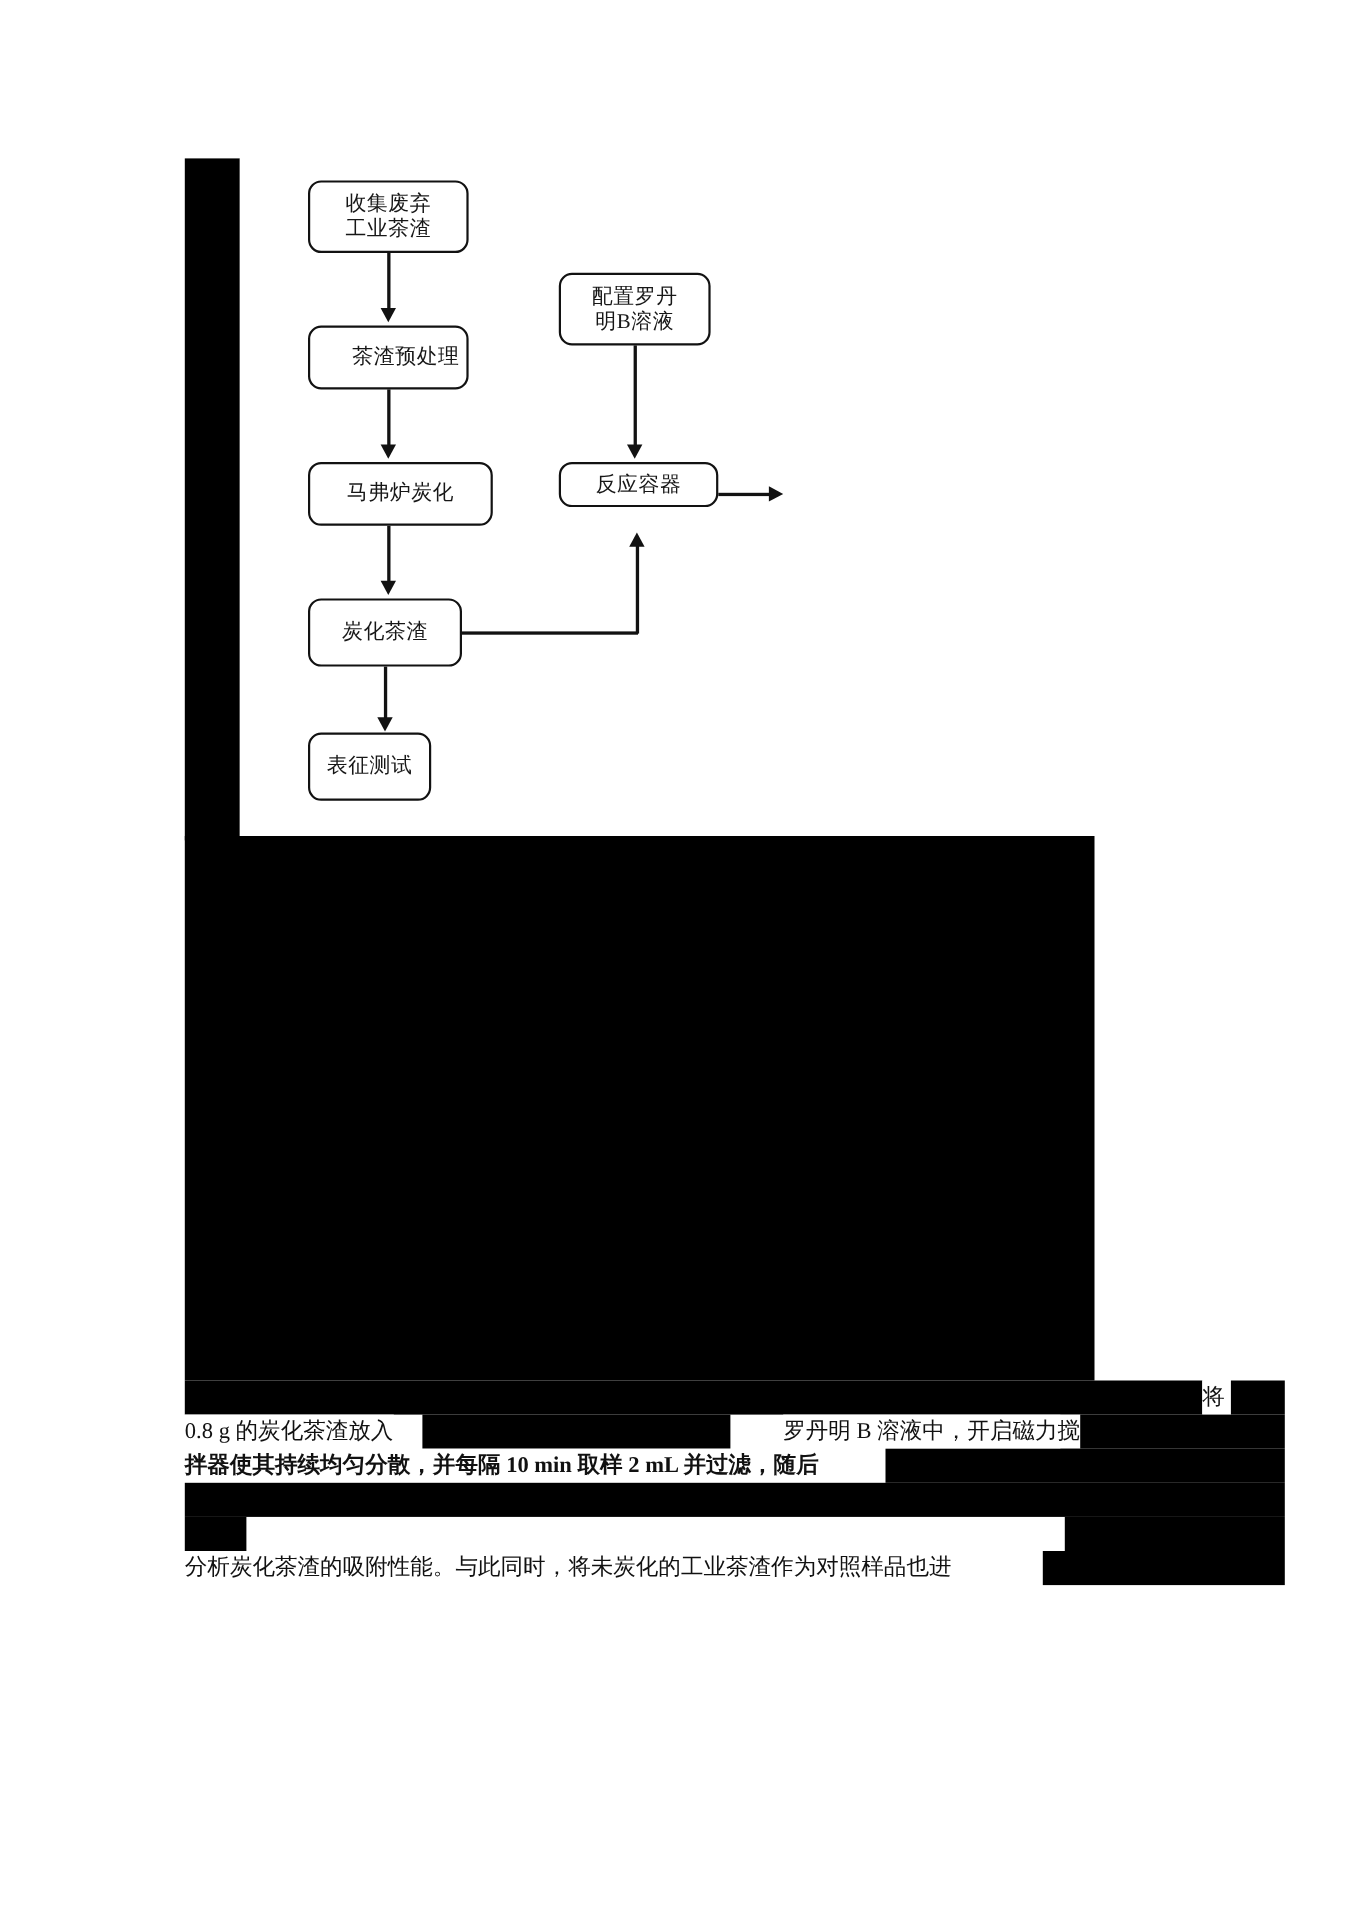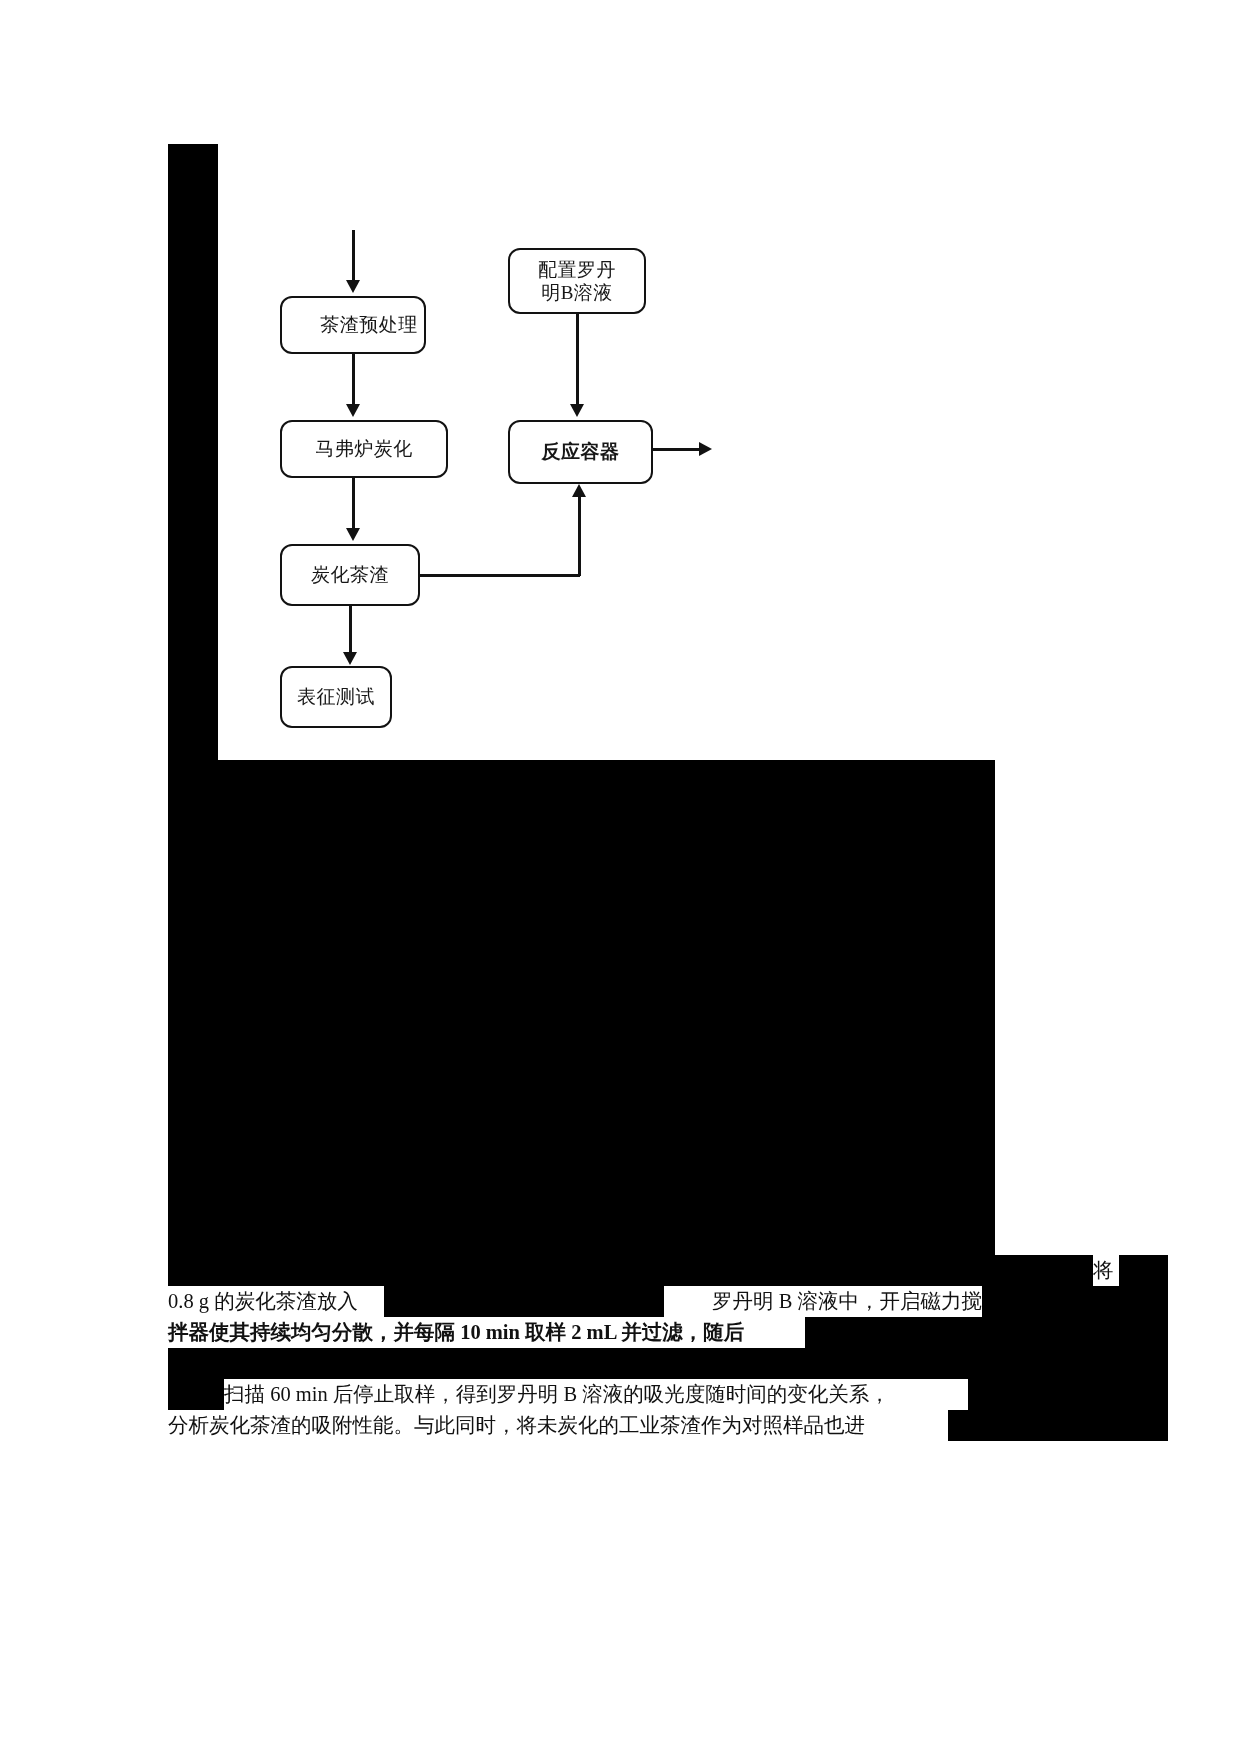--- a/index.html
+++ b/index.html
@@ -43,21 +43,21 @@
     white-space:pre-line;
   }
 
   
   #node-collect   {left:62px; top:20px;  width:146px;height:66px;}
   #node-pretreat  {left:62px; top:152px; width:146px;height:58px;padding-left:32px;}
   #node-muffle    {left:62px; top:276px; width:168px;height:58px;}
   #node-char      {left:62px; top:400px; width:140px;height:62px;}
   #node-charact   {left:62px; top:522px; width:112px;height:62px;}
   #node-rhodb     {left:290px;top:104px; width:138px;height:66px;}
-  #node-reactor   {left:290px;top:276px; width:145px;height:64px;font-weight:bold;}
+  #node-reactor   {left:290px;top:276px; width:145px;height:41px;}
   #node-uvvis     {left:495px;top:270px; width:215px;height:68px;}
 
   
   .line{position:absolute;background:#121212;}
   .vline{width:2.6px;}
   .hline{height:2.6px;}
 
   .arrow-down{
     position:absolute;width:0;height:0;
     border-left:7.5px solid transparent;
@@ -114,20 +114,22 @@
   <div class="line vline" style="left:358px;top:170px;height:92px;"></div>
   <div class="arrow-down" style="left:352px;top:260px;"></div>
 
   <div class="line hline" style="left:202px;top:430px;width:160px;"></div>
   <div class="line vline" style="left:360px;top:352px;height:80px;"></div>
   <div class="arrow-up" style="left:354px;top:340px;"></div>
 
   <div class="line hline" style="left:435px;top:304px;width:50px;"></div>
   <div class="arrow-right" style="left:481px;top:298px;"></div>
 
+  <div class="node" id="node-collect">收集废弃
+工业茶渣</div>
   <div class="node" id="node-pretreat">茶渣预处理</div>
   <div class="node" id="node-muffle">马弗炉炭化</div>
   <div class="node" id="node-char">炭化茶渣</div>
   <div class="node" id="node-charact">表征测试</div>
   <div class="node" id="node-rhodb">配置罗丹
 明B溶液</div>
   <div class="node" id="node-reactor">反应容器</div>
 </div>
 
 <div id="body-text">
@@ -145,19 +147,18 @@
     <div class="trow">
       <div class="blk" style="left: 637px; width: 363px;"></div>
       <div class="seg" style="left: 0px; font-weight: bold;">拌器使其持续均匀分散，并每隔 10 min 取样 2 mL 并过滤，随后</div>
     </div>
     <div class="trow">
       <div class="blk" style="left: 0px; width: 1000px;"></div>
     </div>
     <div class="trow">
       <div class="blk" style="left: 0px; width: 56px;"></div>
       <div class="blk" style="left: 800px; width: 200px;"></div>
-      <div class="seg" style="left: 56px;">扫描 60 min 后停止取样，得到罗丹明 B 溶液的吸光度随时间的变化关系，</div>
     </div>
     <div class="trow">
       <div class="blk" style="left: 780px; width: 220px;"></div>
       <div class="seg" style="left: 0px;">分析炭化茶渣的吸附性能。与此同时，将未炭化的工业茶渣作为对照样品也进</div>
     </div>
   </div>
 
 </body></html>

